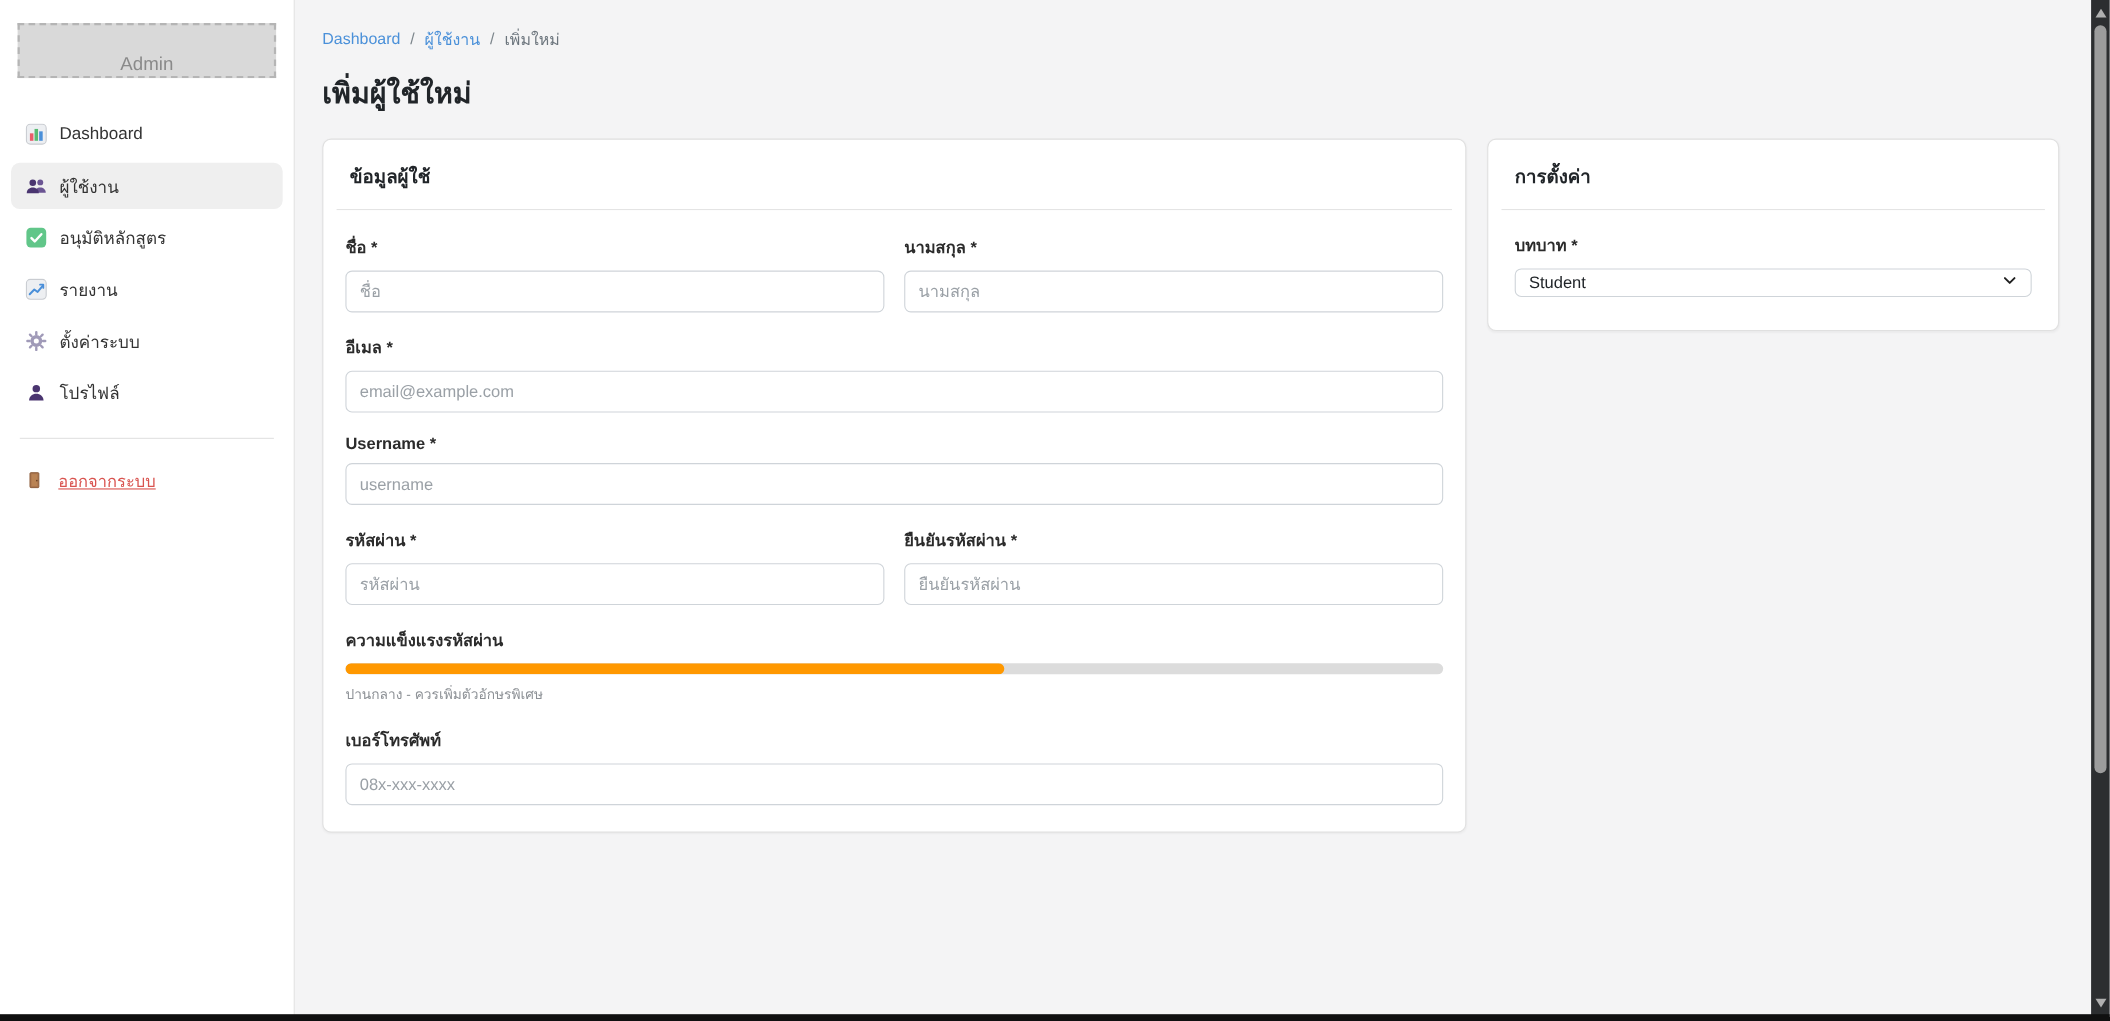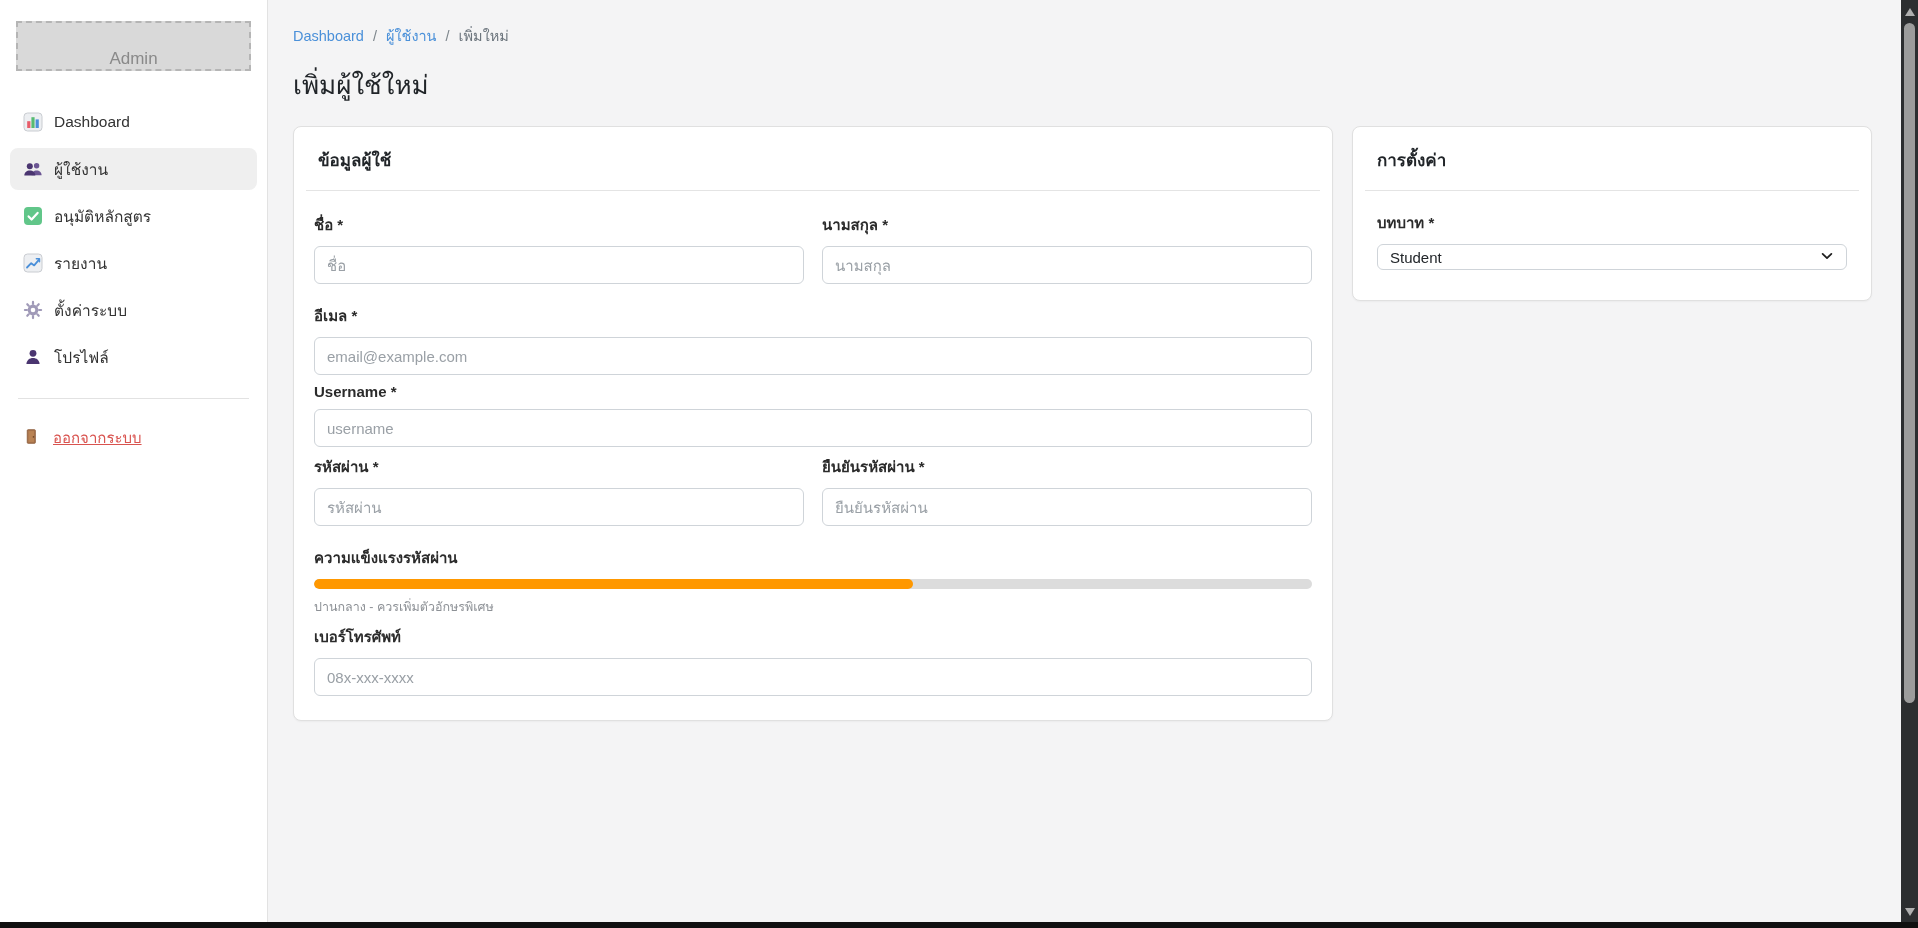--- a/index.html
+++ b/index.html
@@ -35,21 +35,21 @@
     color:#d9534f; text-decoration:underline; font-size:15px; cursor:pointer;
   }
   .logout .nav-icon svg { width:17px; height:17px; }
 
   
   .main { flex:1; padding:24px 29px 0 25px; }
   .breadcrumb { display:flex; align-items:center; gap:9px; font-size:14.5px; }
   .breadcrumb a { color:#4a90d9; text-decoration:none; cursor:pointer; }
   .crumb-sep { color:#7d868c; }
   .crumb-current { color:#6c757d; }
-  .page-title { margin-top:17px; font-size:26px; font-weight:400; color:#212529; }
+  .page-title { margin-top:17px; font-size:26px; font-weight:700; color:#212529; }
 
   .content-row { display:flex; gap:19px; align-items:flex-start; margin-top:21px; }
 
   .card {
     background:#fff; border:1px solid #e0e0e0; border-radius:8px;
     box-shadow:0 1px 2px rgba(0,0,0,.04);
   }
   .card-main { width:1040px; }
   .card-side { width:520px; }
   .card-header { padding:19px 24px 17px; font-size:17px; font-weight:700; color:#212529; }
@@ -65,21 +65,21 @@
   .avatar-circle svg { width:58px; height:58px; }
   .upload-btn {
     margin-top:16px; display:inline-block; padding:9px 19px; background:#fff;
     border:1px solid #cfcfcf; border-radius:6px; font-size:15px; color:#212529; cursor:pointer;
     font-family:inherit;
   }
 
   
   .form-row2 { display:flex; gap:18px; margin-bottom:20px; }
   .form-col { flex:1; }
-  .form-group { margin-bottom:8px; }
+  .form-group { margin-bottom:20px; }
   .field-label { display:block; font-weight:700; font-size:15px; color:#2b2b2b; margin-bottom:9px; }
   .text-input {
     width:100%; height:38px; border:1px solid #cfd4d9; border-radius:6px;
     padding:0 12px; font-size:15px; color:#333; background:#fff; font-family:inherit; outline:none;
   }
   .text-input::placeholder { color:#9aa0a6; }
 
   .strength-bar { height:10px; background:#dcdcdc; border-radius:5px; overflow:hidden; margin-top:3px; }
   .strength-fill { height:100%; background:#ff9800; border-radius:5px; }
   .strength-hint { margin-top:8px; font-size:12.5px; color:#8d9196; }

